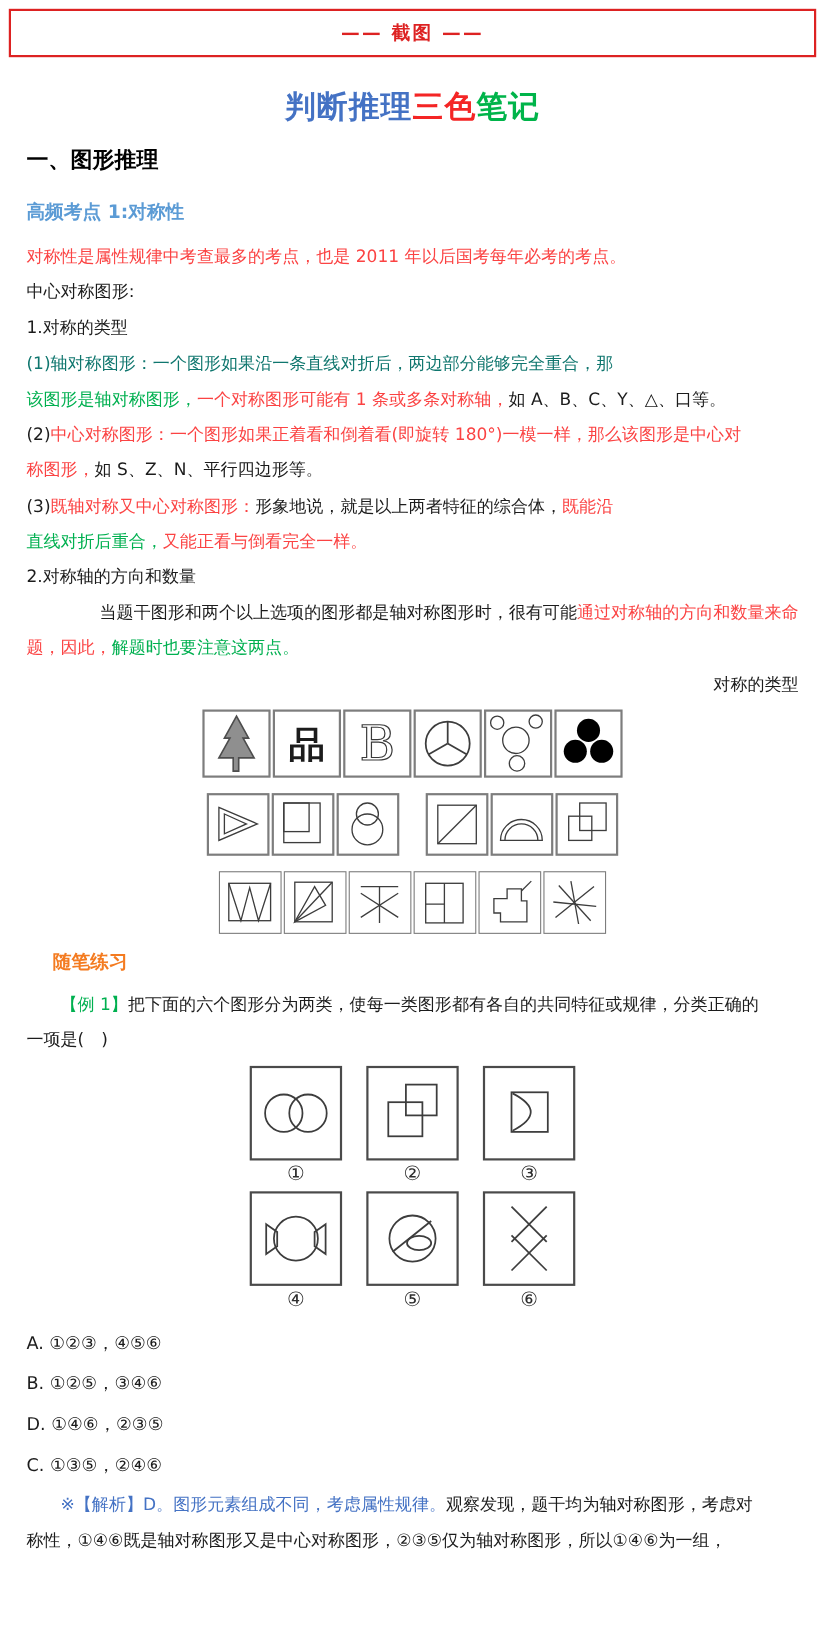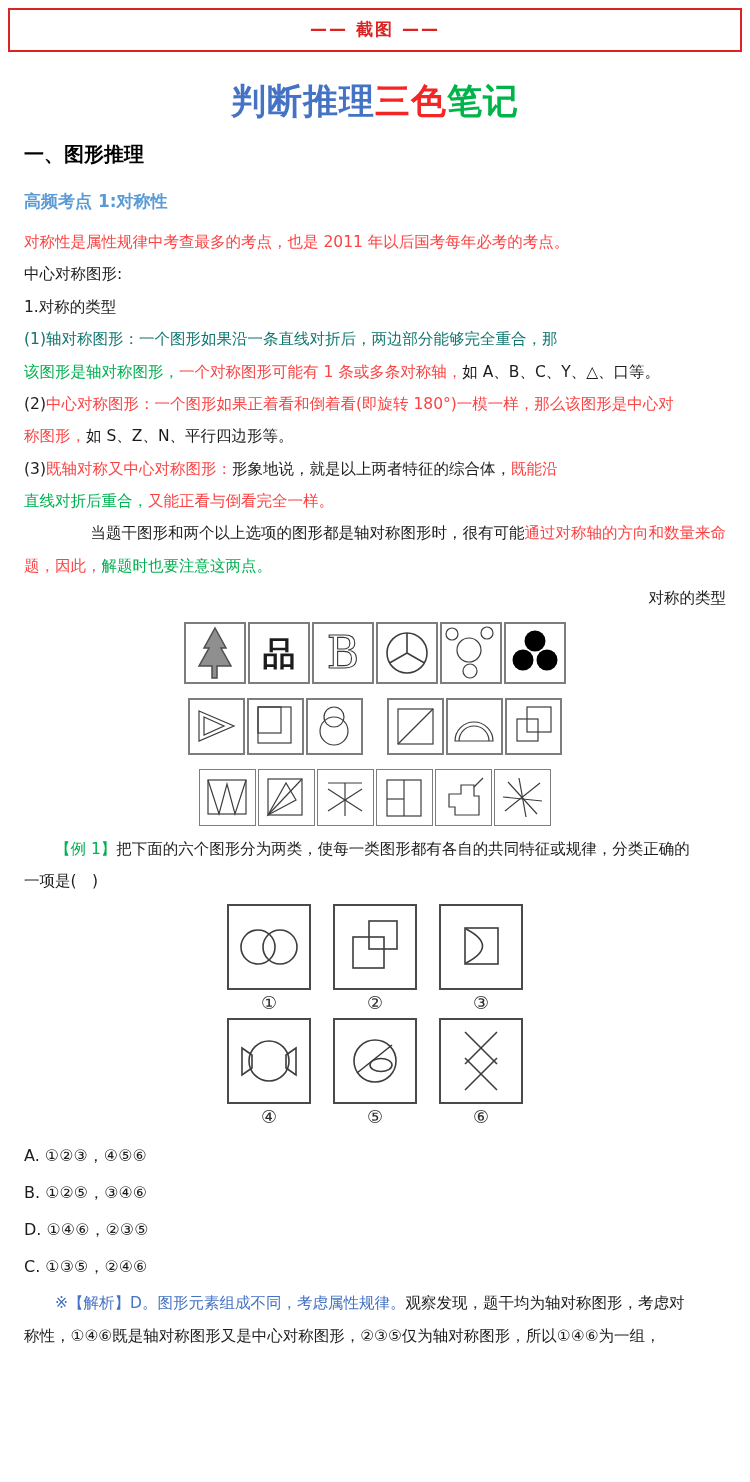--- a/index.html
+++ b/index.html
@@ -17,21 +17,21 @@
   }
   .banner-text{
     color:#dd2222;
     font-weight:bold;
     font-size:17px;
     letter-spacing:2px;
   }
   .page{padding:0 24px 26px 24px;}
   .doc-title{
     text-align:center;
-    font-size:35px;
+    font-size:28px;
     font-weight:bold;
     margin:26px 0 14px 0;
     letter-spacing:1px;
   }
   .section-heading{
     font-size:20px;
     font-weight:bold;
     color:#000000;
     margin:16px 0 22px 0;
   }
@@ -119,20 +119,21 @@
 
   <p class="line"><span style="color: rgb(251, 67, 67);">对称性是属性规律中考查最多的考点，也是 2011 年以后国考每年必考的考点。</span></p>
   <p class="line"><span style="color: rgb(28, 28, 28);">中心对称图形:</span></p>
   <p class="line"><span style="color: rgb(28, 28, 28);">1.对称的类型</span></p>
   <p class="line"><span style="color: #0f766e;">(1)轴对称图形：一个图形如果沿一条直线对折后，两边部分能够完全重合，那</span></p>
   <p class="line"><span style="color: rgb(0, 176, 80);">该图形是轴对称图形，</span><span style="color: rgb(251, 67, 67);">一个对称图形可能有 1 条或多条对称轴，</span><span style="color: rgb(28, 28, 28);">如 A、B、C、Y、△、口等。</span></p>
   <p class="line"><span style="color: rgb(28, 28, 28);">(2)</span><span style="color: rgb(251, 67, 67);">中心对称图形：一个图形如果正着看和倒着看(即旋转 180°)一模一样，那么该图形是中心对</span></p>
   <p class="line"><span style="color: rgb(251, 67, 67);">称图形，</span><span style="color: rgb(28, 28, 28);">如 S、Z、N、平行四边形等。</span></p>
   <p class="line"><span style="color: rgb(28, 28, 28);">(3)</span><span style="color: rgb(251, 67, 67);">既轴对称又中心对称图形：</span><span style="color: rgb(28, 28, 28);">形象地说，就是以上两者特征的综合体，</span><span style="color: rgb(251, 67, 67);">既能沿</span></p>
   <p class="line"><span style="color: rgb(0, 176, 80);">直线对折后重合，</span><span style="color: rgb(251, 67, 67);">又能正看与倒看完全一样。</span></p>
+  <p class="line"><span style="color: rgb(28, 28, 28);">2.对称轴的方向和数量</span></p>
   <p class="line indent gap-top"><span style="color: rgb(28, 28, 28);">当题干图形和两个以上选项的图形都是轴对称图形时，很有可能</span><span style="color: rgb(251, 67, 67);">通过对称轴的方向和数量来命</span></p>
   <p class="line"><span style="color: rgb(251, 67, 67);">题，因此，</span><span style="color: rgb(0, 176, 80);">解题时也要注意这两点。</span></p>
 
   <p class="line indent-1 gap-top"><span style="color: rgb(28, 28, 28);">对称的类型</span></p>
 
   <div class="figrow">
     <div class="cell cell-58">
       <svg width="58" height="58" viewBox="0 0 58 58">
         <polygon points="29,4 40,24 35,24 45,42 31,42 31,54 26,54 26,42 13,42 23,24 18,24" fill="#8f8f8f" stroke="#4d4d4d" stroke-width="1.5"></polygon>
       </svg>
@@ -256,20 +257,21 @@
     <div class="cell cell-55">
       <svg width="55" height="55" viewBox="0 0 55 55">
         <line x1="10" y1="41" x2="45" y2="13" class="sk2"></line>
         <line x1="13" y1="12" x2="42" y2="44" class="sk2"></line>
         <line x1="8" y1="27" x2="47" y2="31" class="sk2"></line>
         <line x1="24" y1="8" x2="31" y2="47" class="sk2"></line>
       </svg>
     </div>
   </div>
 
+  <h3 class="practice-heading">随笔练习</h3>
 
   <p class="line indent"><span style="color: rgb(0, 176, 80);">【例 1】</span><span style="color: rgb(28, 28, 28);">把下面的六个图形分为两类，使每一类图形都有各自的共同特征或规律，分类正确的</span></p>
   <p class="line"><span style="color: rgb(28, 28, 28);">一项是(　)</span></p>
 
   <div class="exgrid">
     <div class="excol">
       <div class="excell">
         <svg width="80" height="82" viewBox="0 0 80 82">
           <circle cx="29" cy="41" r="17" class="sk"></circle>
           <circle cx="51" cy="41" r="17" class="sk"></circle>

